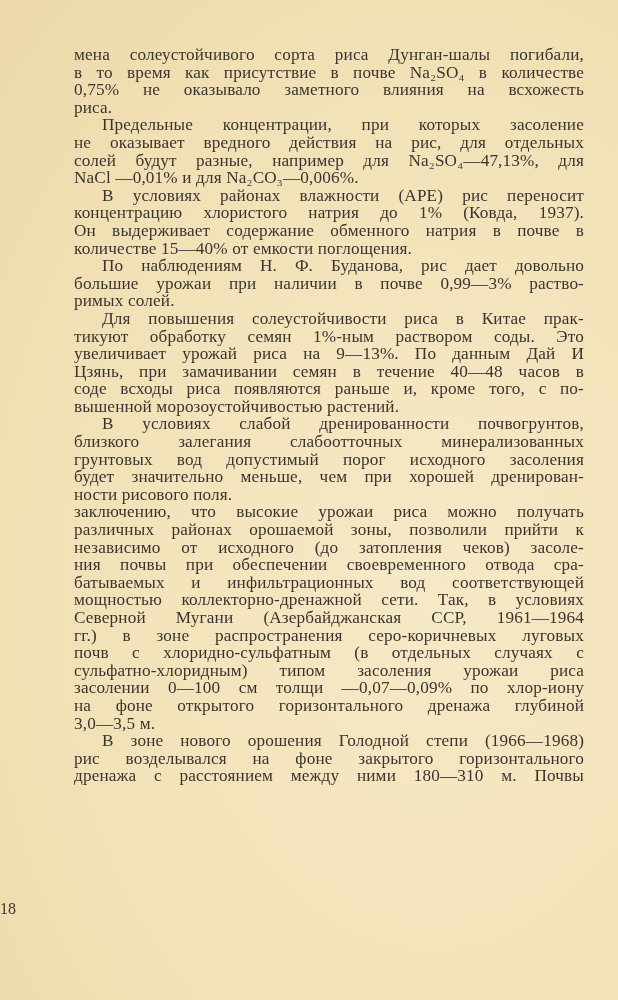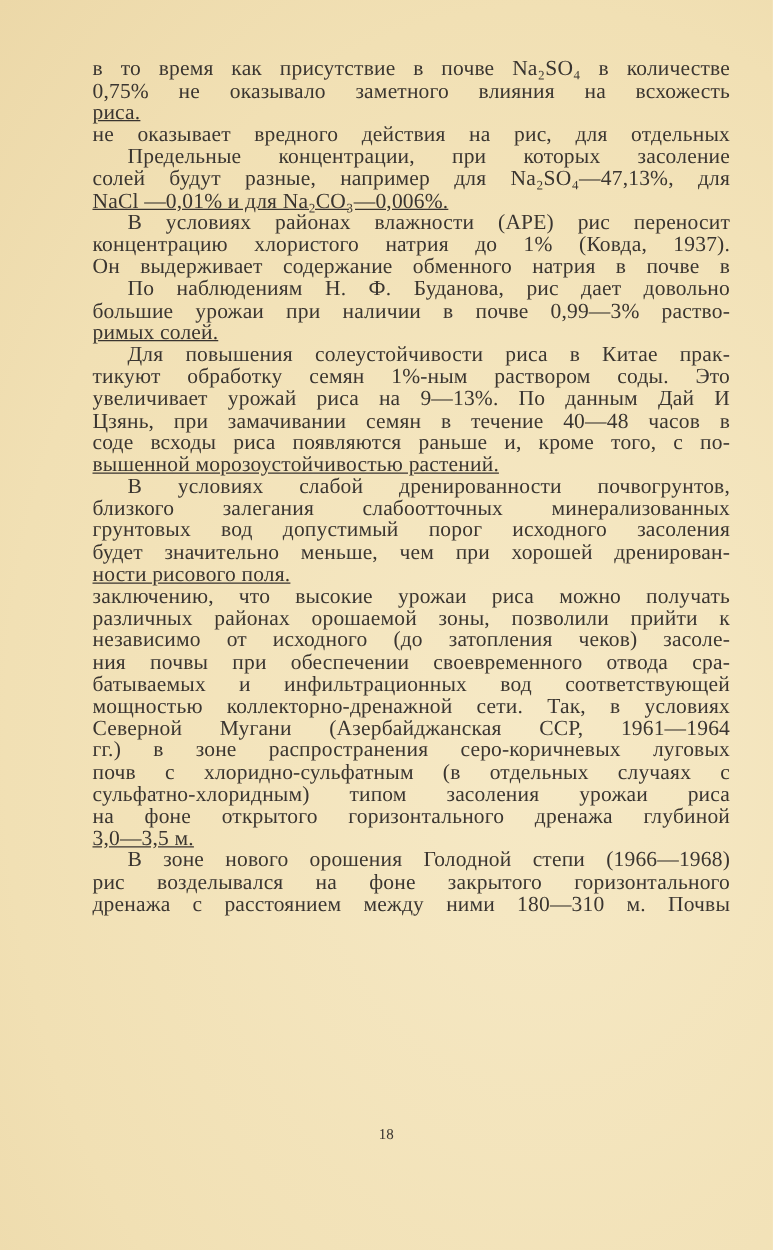--- a/index.html
+++ b/index.html
@@ -20,46 +20,47 @@
       color: #3a3530;
       letter-spacing: 0.15px;
     }
     .line {
       display: block;
       white-space: nowrap;
       text-align: justify;
       text-align-last: justify;
       height: 17.6px;
     }
-    .line.last { text-align-last: left; text-decoration: underline; }
+    .line.last { text-align-last: left; }
     .line.indent { padding-left: 28px; }
     .pagenum {
       position: absolute;
       left: 0; right: 0;
       top: 900px;
-      text-align: center;
       font-family: "Liberation Serif", "DejaVu Serif", serif;
-      font-size: 12px;
+      font-size: 16px;
       color: #3a3530;
     }
   </style>
 </head>
 <body>
 
 <div class="page" id="page-body">
+    <span class="line">мена солеустойчивого сорта риса Дунган-шалы погибали,</span>
     <span class="line">в то время как присутствие в почве Na₂SO₄ в количестве</span>
     <span class="line">0,75% не оказывало заметного влияния на всхожесть</span>
     <span class="line last">риса.</span>
+    <span class="line indent">Предельные концентрации, при которых засоление</span>
     <span class="line">не оказывает вредного действия на рис, для отдельных</span>
-    <span class="line indent">Предельные концентрации, при которых засоление</span>
     <span class="line">солей будут разные, например для Na₂SO₄—47,13%, для</span>
     <span class="line last">NaCl —0,01% и для Na₂CO₃—0,006%.</span>
     <span class="line indent">В условиях районах влажности (АРЕ) рис переносит</span>
     <span class="line">концентрацию хлористого натрия до 1% (Ковда, 1937).</span>
     <span class="line">Он выдерживает содержание обменного натрия в почве в</span>
+    <span class="line last">количестве 15—40% от емкости поглощения.</span>
     <span class="line indent">По наблюдениям Н. Ф. Буданова, рис дает довольно</span>
     <span class="line">большие урожаи при наличии в почве 0,99—3% раство-</span>
     <span class="line last">римых солей.</span>
     <span class="line indent">Для повышения солеустойчивости риса в Китае прак-</span>
     <span class="line">тикуют обработку семян 1%-ным раствором соды. Это</span>
     <span class="line">увеличивает урожай риса на 9—13%. По данным Дай И</span>
     <span class="line">Цзянь, при замачивании семян в течение 40—48 часов в</span>
     <span class="line">соде всходы риса появляются раньше и, кроме того, с по-</span>
     <span class="line last">вышенной морозоустойчивостью растений.</span>
     <span class="line indent">В условиях слабой дренированности почвогрунтов,</span>
@@ -70,19 +71,20 @@
     <span class="line">заключению, что высокие урожаи риса можно получать</span>
     <span class="line">различных районах орошаемой зоны, позволили прийти к</span>
     <span class="line">независимо от исходного (до затопления чеков) засоле-</span>
     <span class="line">ния почвы при обеспечении своевременного отвода сра-</span>
     <span class="line">батываемых и инфильтрационных вод соответствующей</span>
     <span class="line">мощностью коллекторно-дренажной сети. Так, в условиях</span>
     <span class="line">Северной Мугани (Азербайджанская ССР, 1961—1964</span>
     <span class="line">гг.) в зоне распространения серо-коричневых луговых</span>
     <span class="line">почв с хлоридно-сульфатным (в отдельных случаях с</span>
     <span class="line">сульфатно-хлоридным) типом засоления урожаи риса</span>
+    <span class="line">засолении 0—100 см толщи —0,07—0,09% по хлор-иону</span>
     <span class="line">на фоне открытого горизонтального дренажа глубиной</span>
     <span class="line last">3,0—3,5 м.</span>
     <span class="line indent">В зоне нового орошения Голодной степи (1966—1968)</span>
     <span class="line">рис возделывался на фоне закрытого горизонтального</span>
     <span class="line">дренажа с расстоянием между ними 180—310 м. Почвы</span>
   </div>
 <div class="pagenum">18</div>
 
 </body></html>

